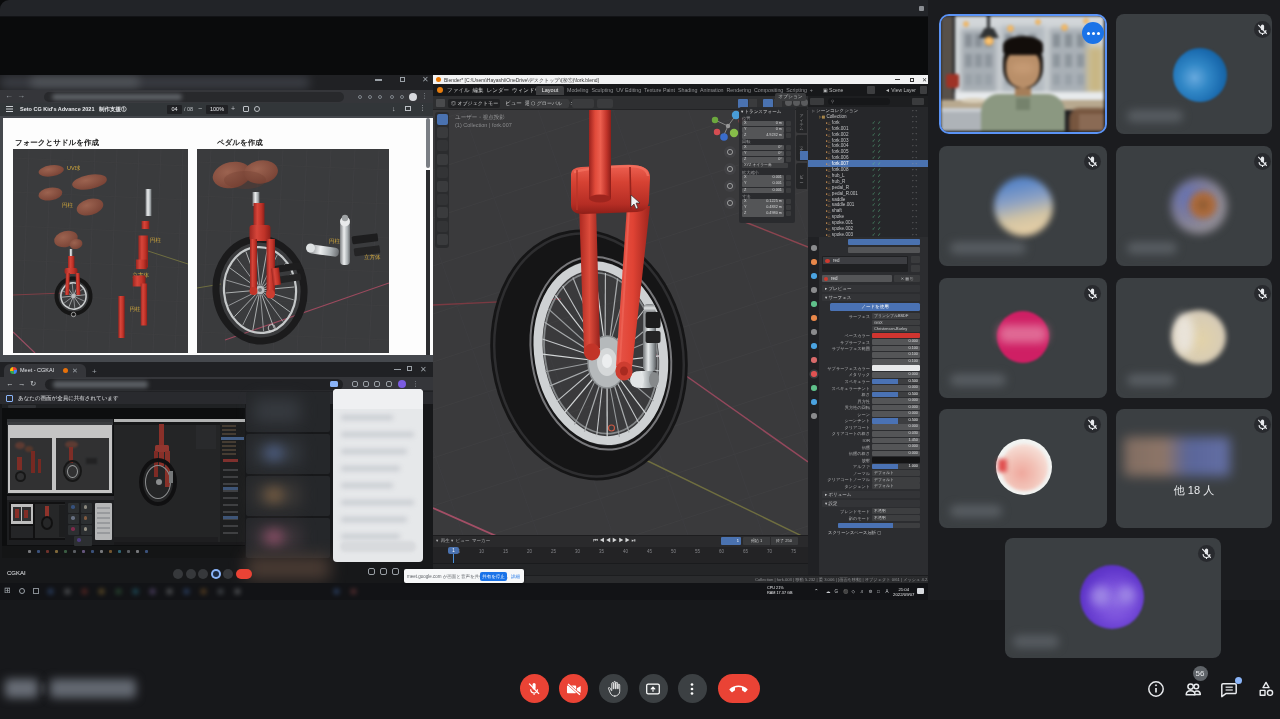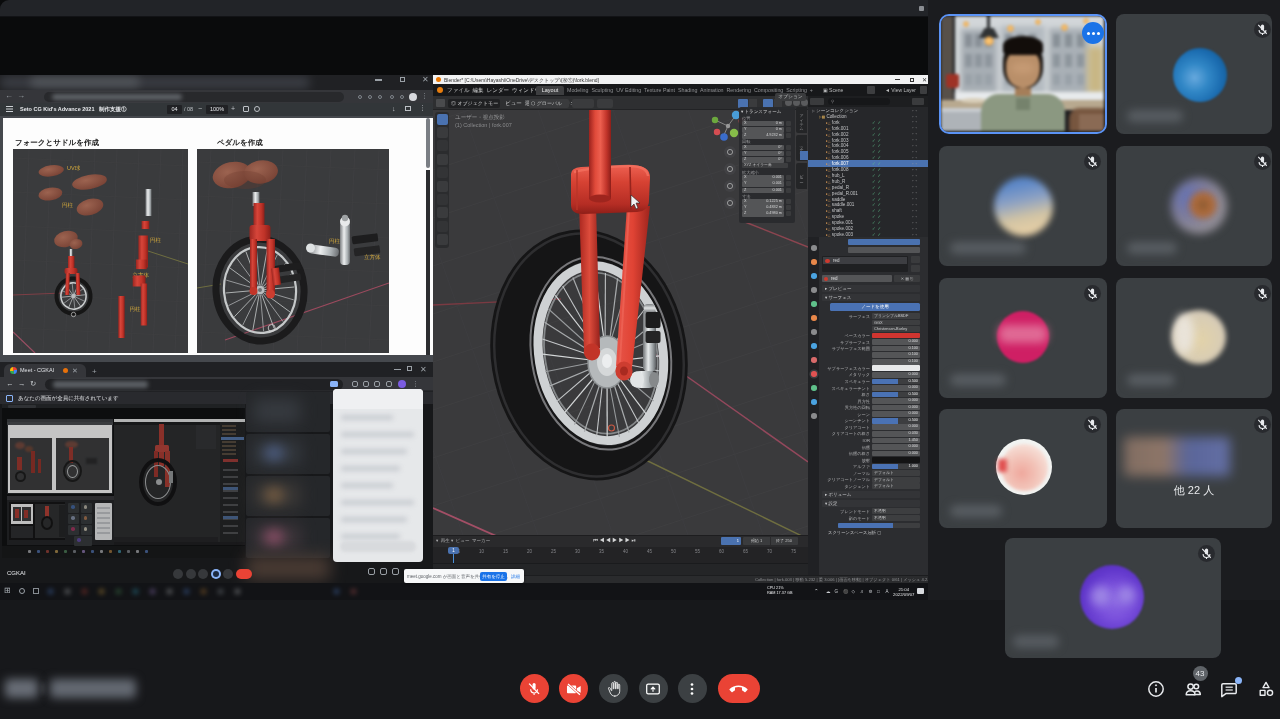--- a/index.html
+++ b/index.html
@@ -1051,21 +1051,21 @@
     <div class="abs" style="left:138.0px;top:7.0px;width:17px;height:17px;background:rgba(35,36,40,0.75);border-radius:50%;z-index:3;"></div>
     <svg class="abs" style="left:138.0px;top:7.0px;z-index:4;" width="17" height="17" viewBox="0 0 20 20">
       <g stroke="#e8eaed" fill="none" stroke-width="1.3">
         <rect x="8.1" y="4" width="3.8" height="7" rx="1.9" fill="#e8eaed" stroke="none"></rect>
         <path d="M6,10.5 a4,4.2 0 0 0 8,0"></path>
         <line x1="10" y1="14.8" x2="10" y2="16.5"></line>
         <line x1="5" y1="4.5" x2="15" y2="15"></line>
       </g>
     </svg>
     <div class="abs" style="left:8px;top:28px;width:106px;height:39px;filter:blur(6px);background:linear-gradient(90deg,#857064 0%,#93796a 38%,#5c689e 60%,#6672aa 100%);border-radius:4px;opacity:0.95;"></div>
-    <div class="abs" style="left:0;top:74px;width:156px;text-align:center;color:#e8eaed;font-size:11px;">他 22 人</div>
+    <div class="abs" style="left:0;top:74px;width:156px;text-align:center;color:#e8eaed;font-size:11px;">他 18 人</div>
   </div>
 <div class="abs" style="left:1005px;top:538px;width:216px;height:120px;background:#3b3f42;border-radius:8px;overflow:hidden;">
     <div class="abs" style="left:8px;top:97px;width:46px;height:13px;background:#565b60;border-radius:6px;filter:blur(4px);"></div>
     <div class="abs" style="left:193.0px;top:7.0px;width:17px;height:17px;background:rgba(35,36,40,0.75);border-radius:50%;z-index:3;"></div>
     <svg class="abs" style="left:193.0px;top:7.0px;z-index:4;" width="17" height="17" viewBox="0 0 20 20">
       <g stroke="#e8eaed" fill="none" stroke-width="1.3">
         <rect x="8.1" y="4" width="3.8" height="7" rx="1.9" fill="#e8eaed" stroke="none"></rect>
         <path d="M6,10.5 a4,4.2 0 0 0 8,0"></path>
         <line x1="10" y1="14.8" x2="10" y2="16.5"></line>
         <line x1="5" y1="4.5" x2="15" y2="15"></line>
@@ -1131,21 +1131,21 @@
     </g>
   </svg>
 <svg class="abs" style="left:1183px;top:679px;" width="20" height="20" viewBox="0 0 20 20">
     <g stroke="#e8eaed" fill="none" stroke-width="1.5" stroke-linecap="round" stroke-linejoin="round">
       <circle cx="13.3" cy="7.5" r="2.3"></circle>
       <path d="M10.8,15.5 C10.8,13.3 12.4,12.0 14.2,12.1 C16.1,12.2 17.3,13.6 17.3,15.5 Z"></path>
       <circle cx="7.6" cy="7.6" r="2.7" fill="#1a1b1e"></circle>
       <path d="M3.2,15.7 C3.2,13.1 5.2,11.7 7.6,11.7 C10.0,11.7 12.0,13.1 12.0,15.7 Z" fill="#1a1b1e"></path>
     </g>
   </svg>
-<div class="abs" style="left:1192.5px;top:665.5px;width:15px;height:15px;background:#5f6368;border-radius:50%;color:#e8eaed;font-size:8px;text-align:center;line-height:15px;">43</div>
+<div class="abs" style="left:1192.5px;top:665.5px;width:15px;height:15px;background:#5f6368;border-radius:50%;color:#e8eaed;font-size:8px;text-align:center;line-height:15px;">56</div>
 <svg class="abs" style="left:1219px;top:679px;" width="20" height="20" viewBox="0 0 20 20">
     <g stroke="#e8eaed" fill="none" stroke-width="1.5" stroke-linejoin="round">
       <path d="M4,4.8 h12 a1.2,1.2 0 0 1 1.2,1.2 v7.4 a1.2,1.2 0 0 1 -1.2,1.2 h-9.2 l-4,3 v-11.6 a1.2,1.2 0 0 1 1.2,-1.2 z"></path>
       <line x1="6.6" y1="8.2" x2="13.8" y2="8.2" stroke-width="1.2"></line>
       <line x1="6.6" y1="11" x2="13.8" y2="11" stroke-width="1.2"></line>
     </g>
   </svg>
 <div class="abs" style="left:1234.5px;top:676.5px;width:7px;height:7px;background:#8ab4f8;border-radius:50%;"></div>
 <svg class="abs" style="left:1256px;top:679px;" width="20" height="20" viewBox="0 0 20 20">
     <g stroke="#e8eaed" fill="none" stroke-width="1.4" stroke-linejoin="round">

